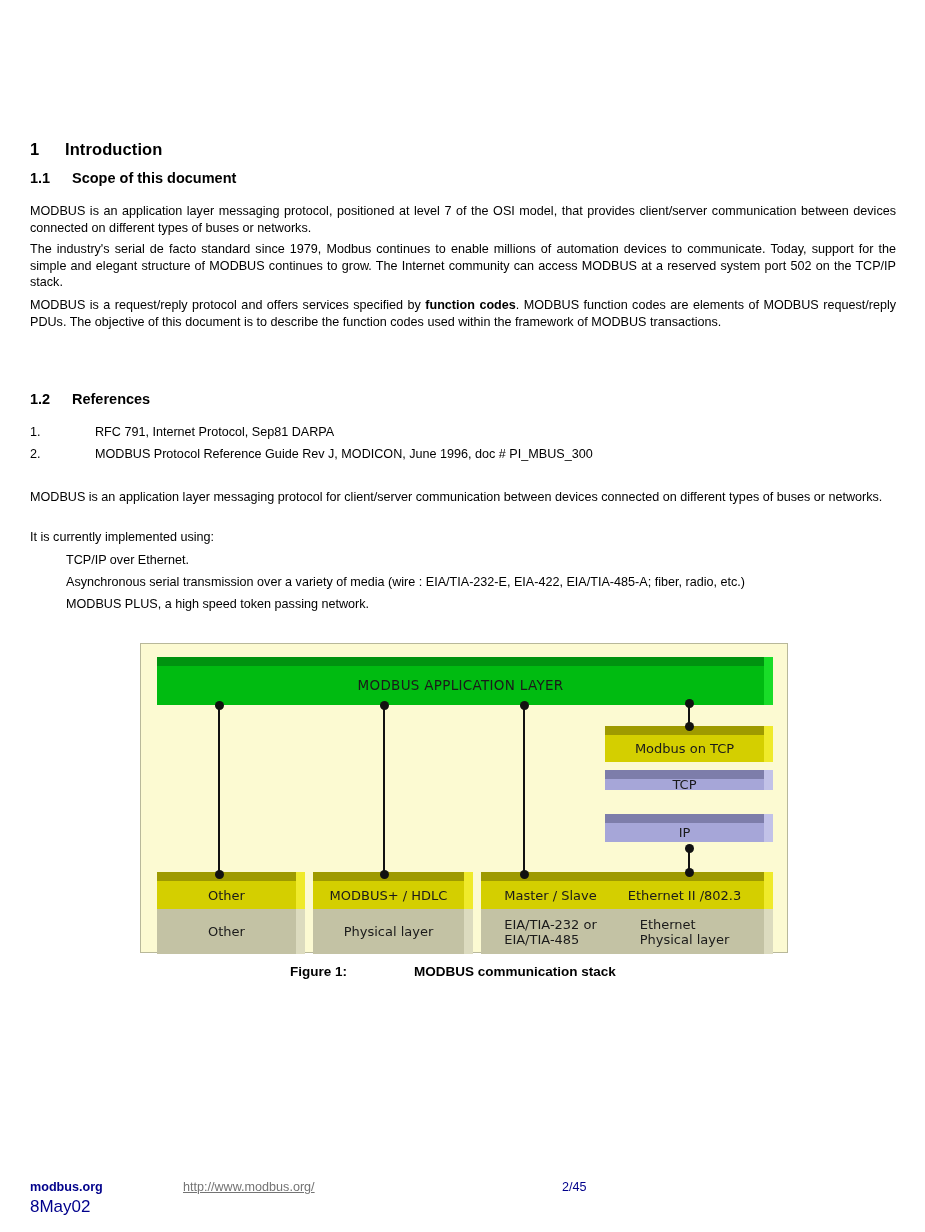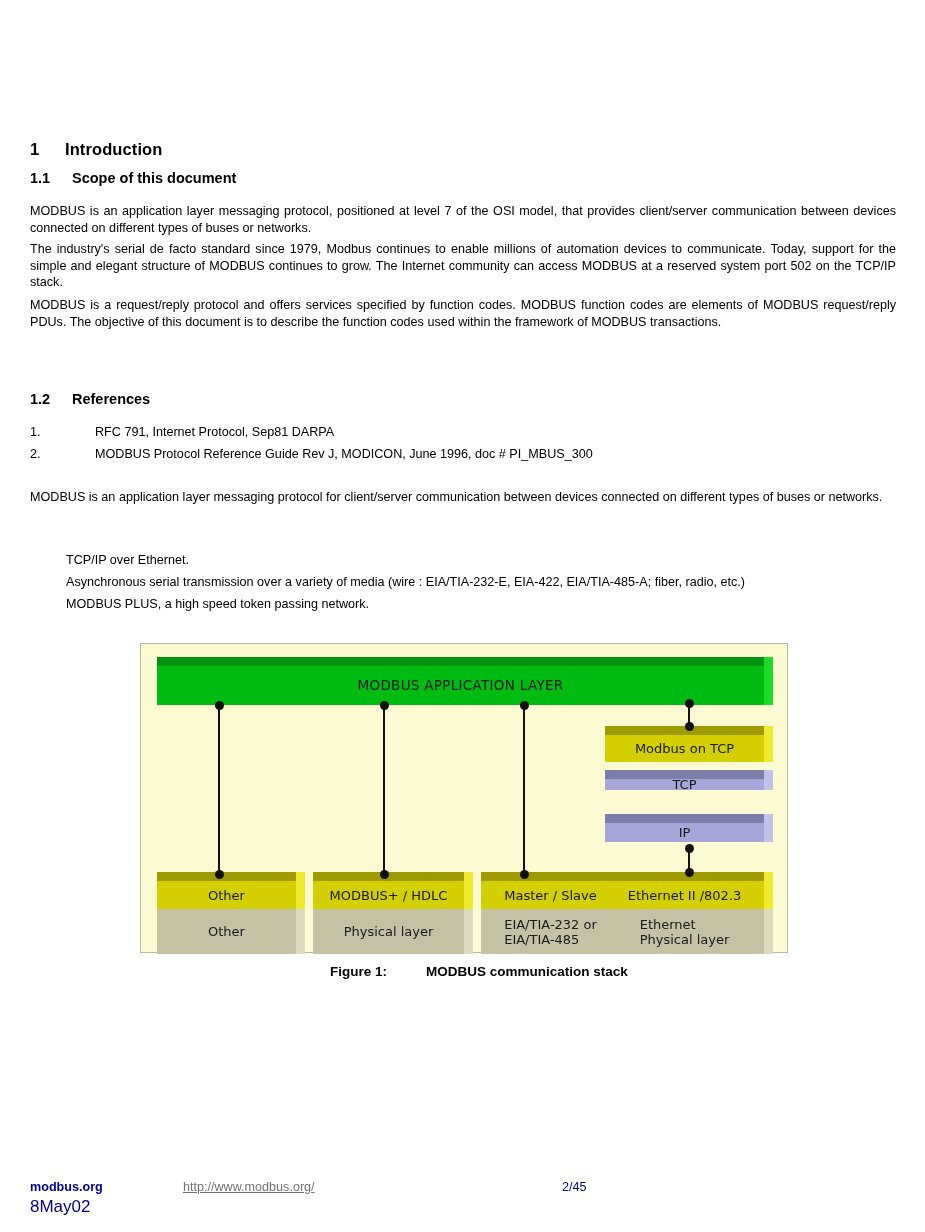--- a/index.html
+++ b/index.html
@@ -54,21 +54,21 @@
     text-align: left;
   }
   .para.just { text-align: justify; }
 
   #p1 { top: 203px; }
   #p2 { top: 241px; }
   #p3 { top: 297px; }
   #p4 { top: 489px; width: 866px; }
   #p5 { top: 529px; }
 
-  .bold { font-weight: normal; }
+  .bold { font-weight: bold; }
 
   
   .ref {
     position: absolute;
     left: 30px;
     font-size: 12.6px;
     line-height: 16.6px;
   }
   .ref .rnum { display: inline-block; width: 65px; }
   #ref1 { top: 424px; }
@@ -199,21 +199,21 @@
   }
 
   
   .fig-caption {
     position: absolute;
     left: 290px;
     top: 964px;
     font-size: 13.5px;
     font-weight: bold;
   }
-  .fig-caption .cap-num { display: inline-block; width: 96px; margin-left: 40px; }
+  .fig-caption .cap-num { display: inline-block; width: 124px; }
 
   
   .footer-org {
     position: absolute;
     left: 30px;
     top: 1180px;
     font-size: 12.6px;
     font-weight: bold;
     color: #00008b;
   }
@@ -262,20 +262,21 @@
   </div>
 
   <div class="ref" id="ref1">
     <span class="rnum">1.</span><span>RFC 791, Internet Protocol, Sep81 DARPA</span>
   </div>
   <div class="ref" id="ref2">
     <span class="rnum">2.</span><span>MODBUS Protocol Reference Guide Rev J, MODICON, June 1996, doc # PI_MBUS_300</span>
   </div>
 
   <div class="para just" id="p4">MODBUS is an application layer messaging protocol for client/server communication between devices connected on different types of buses or networks.</div>
+  <div class="para" id="p5">It is currently implemented using:</div>
 
   <div class="ind" id="ind1">TCP/IP over Ethernet.</div>
   <div class="ind" id="ind2">Asynchronous serial transmission over  a variety of media (wire : EIA/TIA-232-E, EIA-422, EIA/TIA-485-A; fiber, radio, etc.)</div>
   <div class="ind" id="ind3">MODBUS PLUS, a high speed token passing network.</div>
 
   <div class="figure-frame">
 
     <div class="box3d" id="app-layer">
       <div class="top"></div>
       <div class="right"></div>

